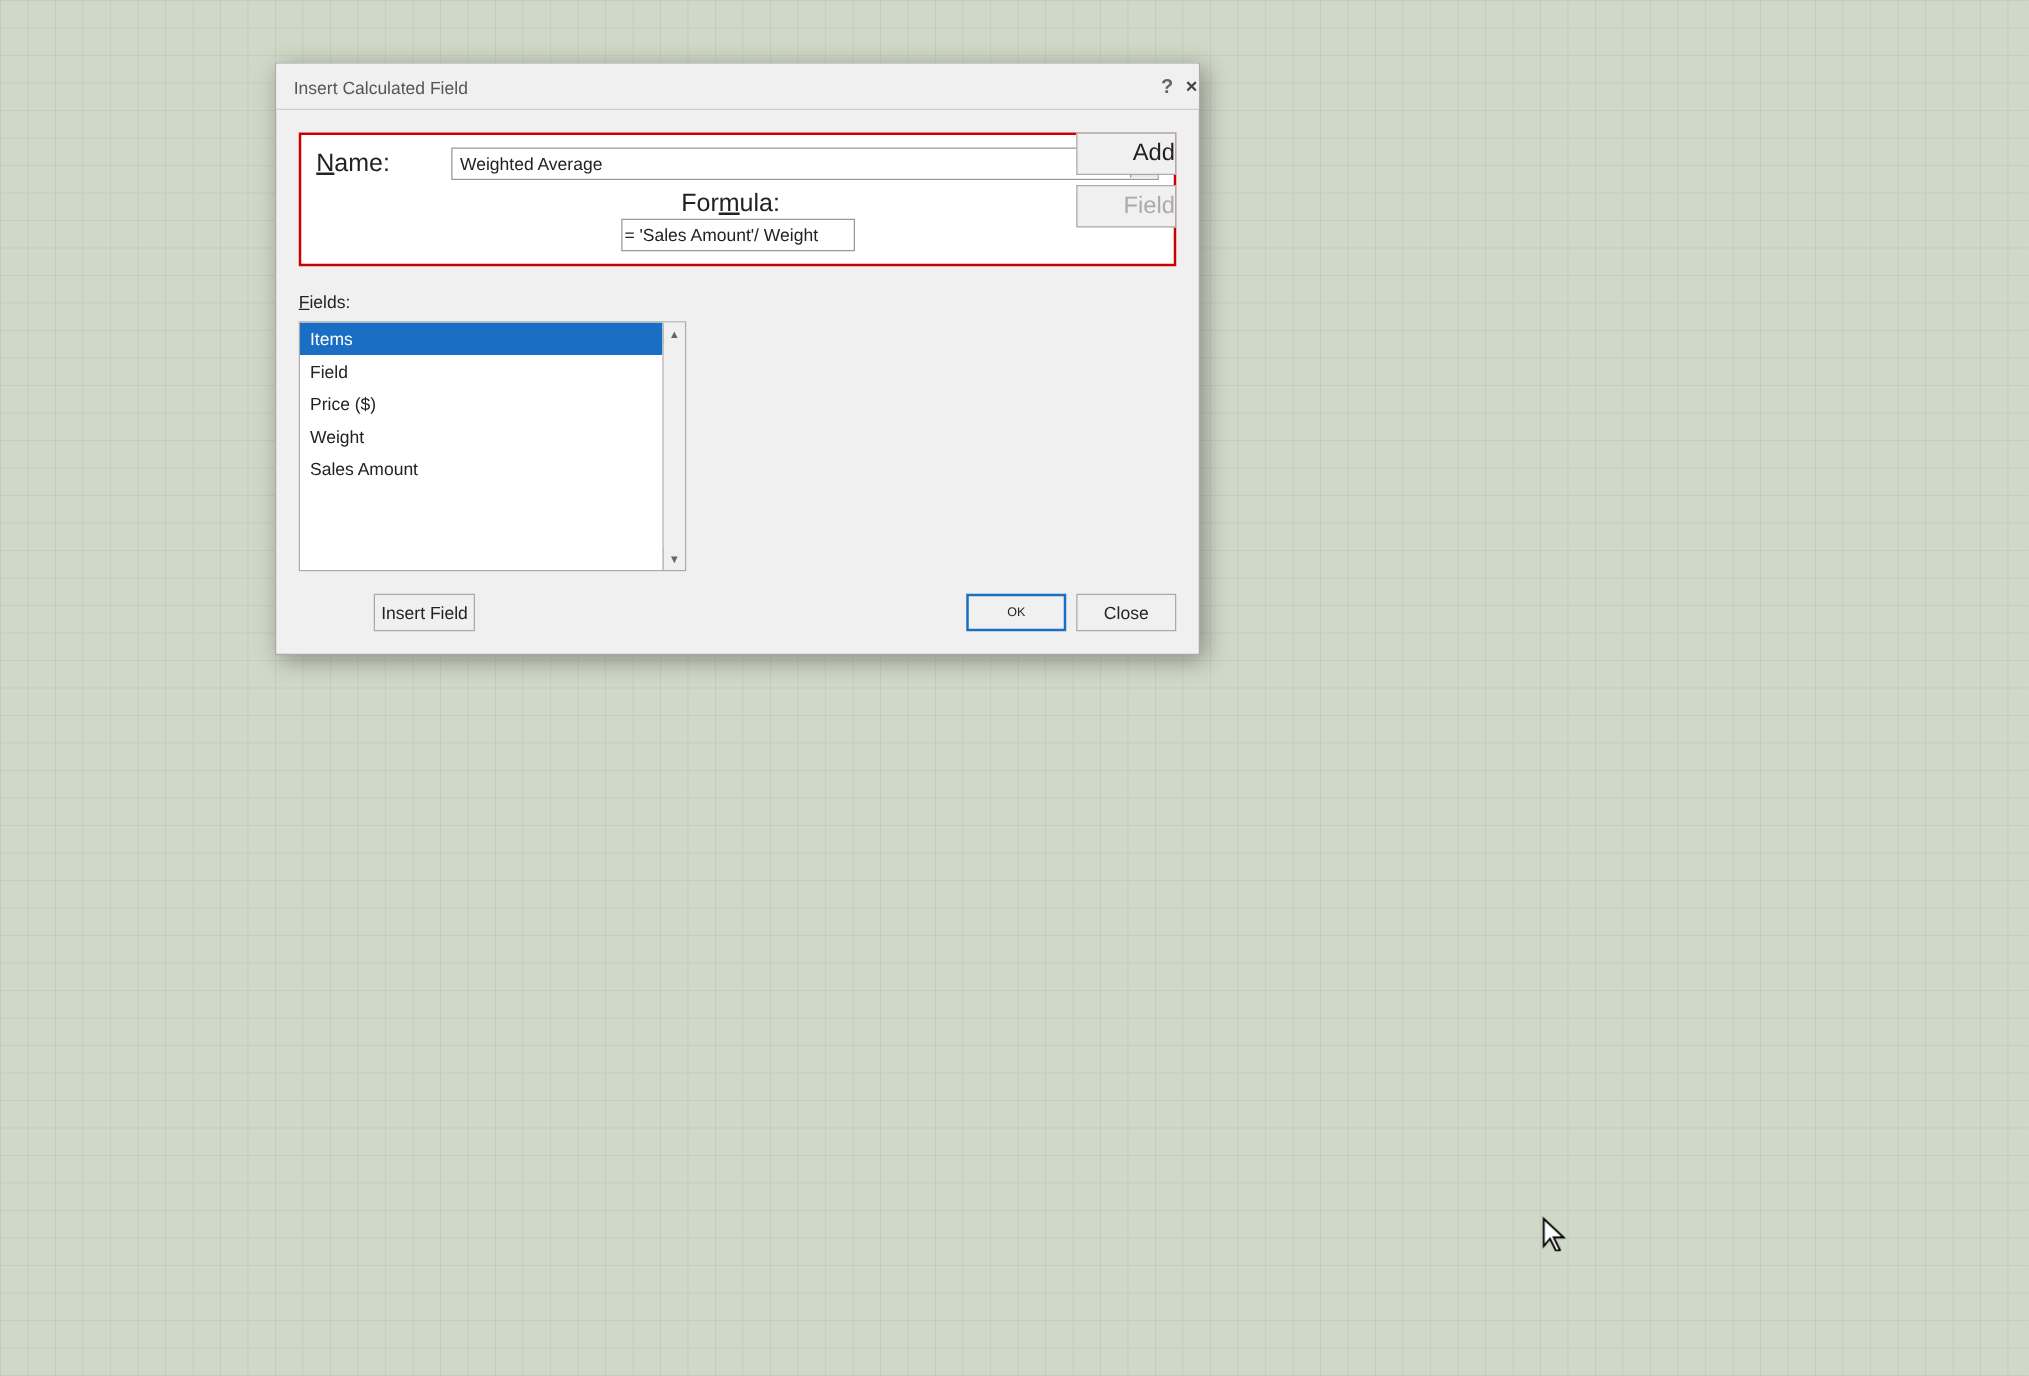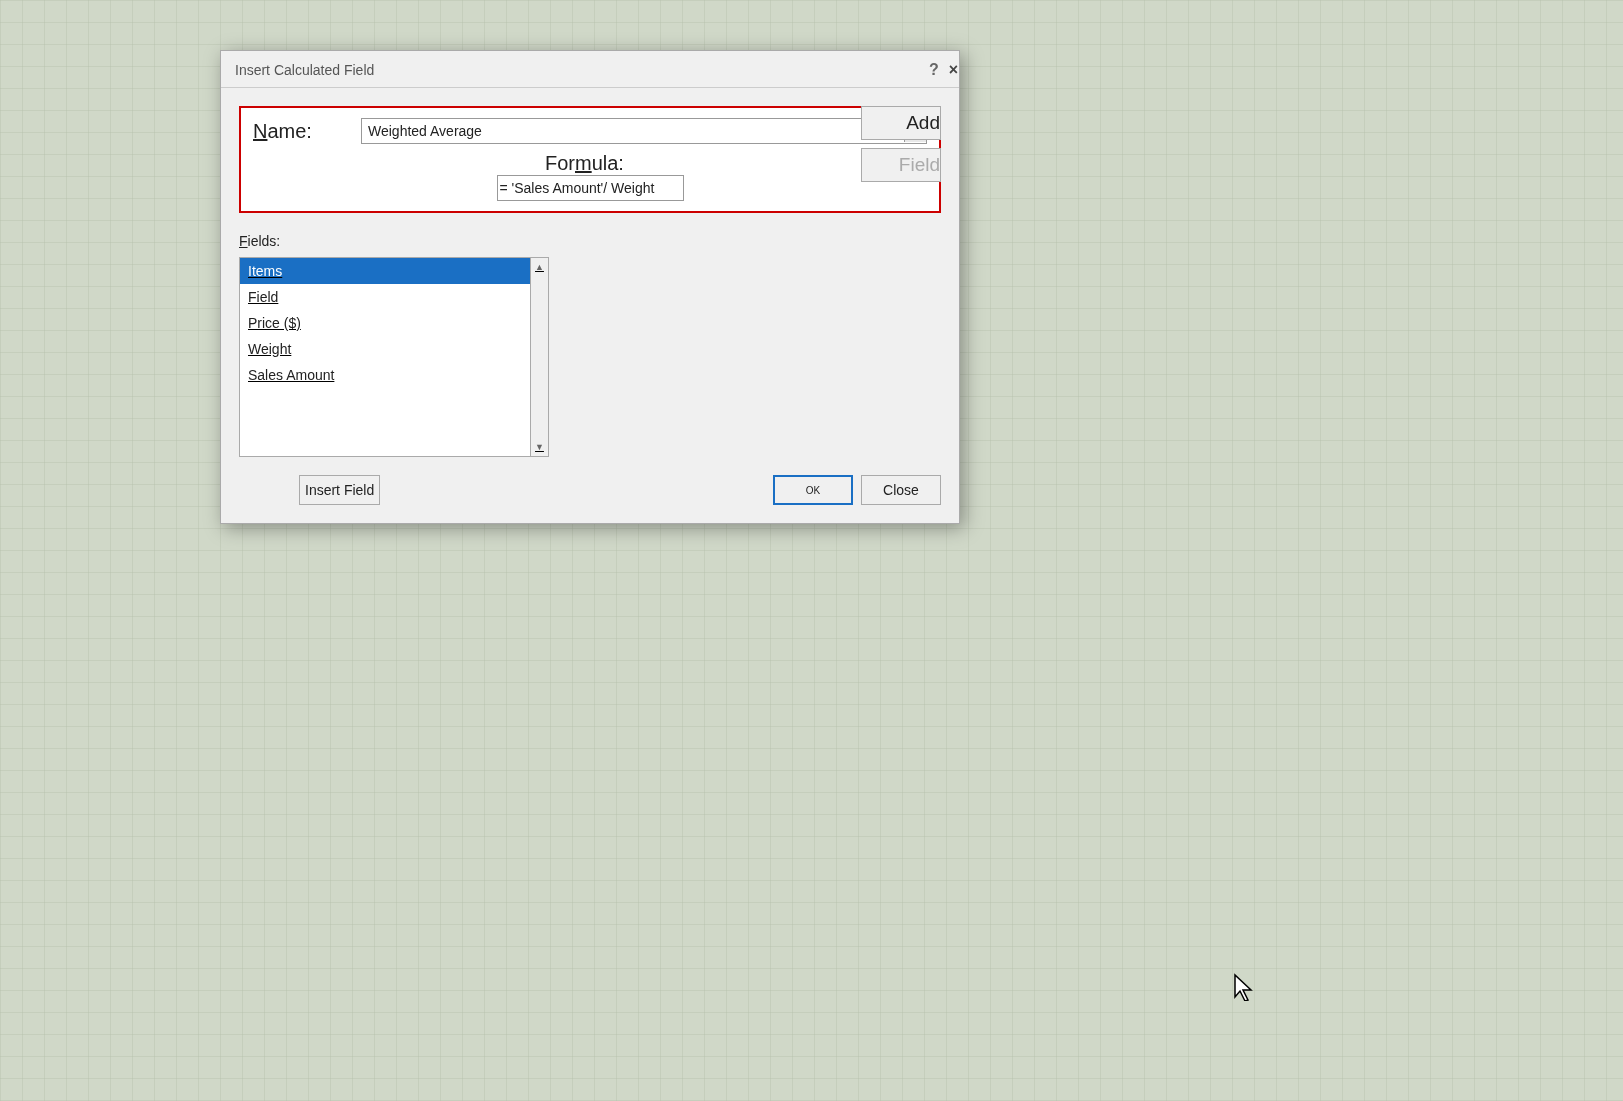--- a/index.html
+++ b/index.html
@@ -163,21 +163,20 @@
     .fields-label {
       font-size: 14px;
       color: #222;
       margin-bottom: 8px;
     }
 
     .fields-list-container {
       display: flex;
       align-items: flex-end;
       gap: 0;
-      text-decoration: underline;
     }
 
     .fields-listbox {
       width: 310px;
       height: 200px;
       border: 1px solid #aaa;
       background: #fff;
       overflow: hidden;
       position: relative;
       display: flex;

